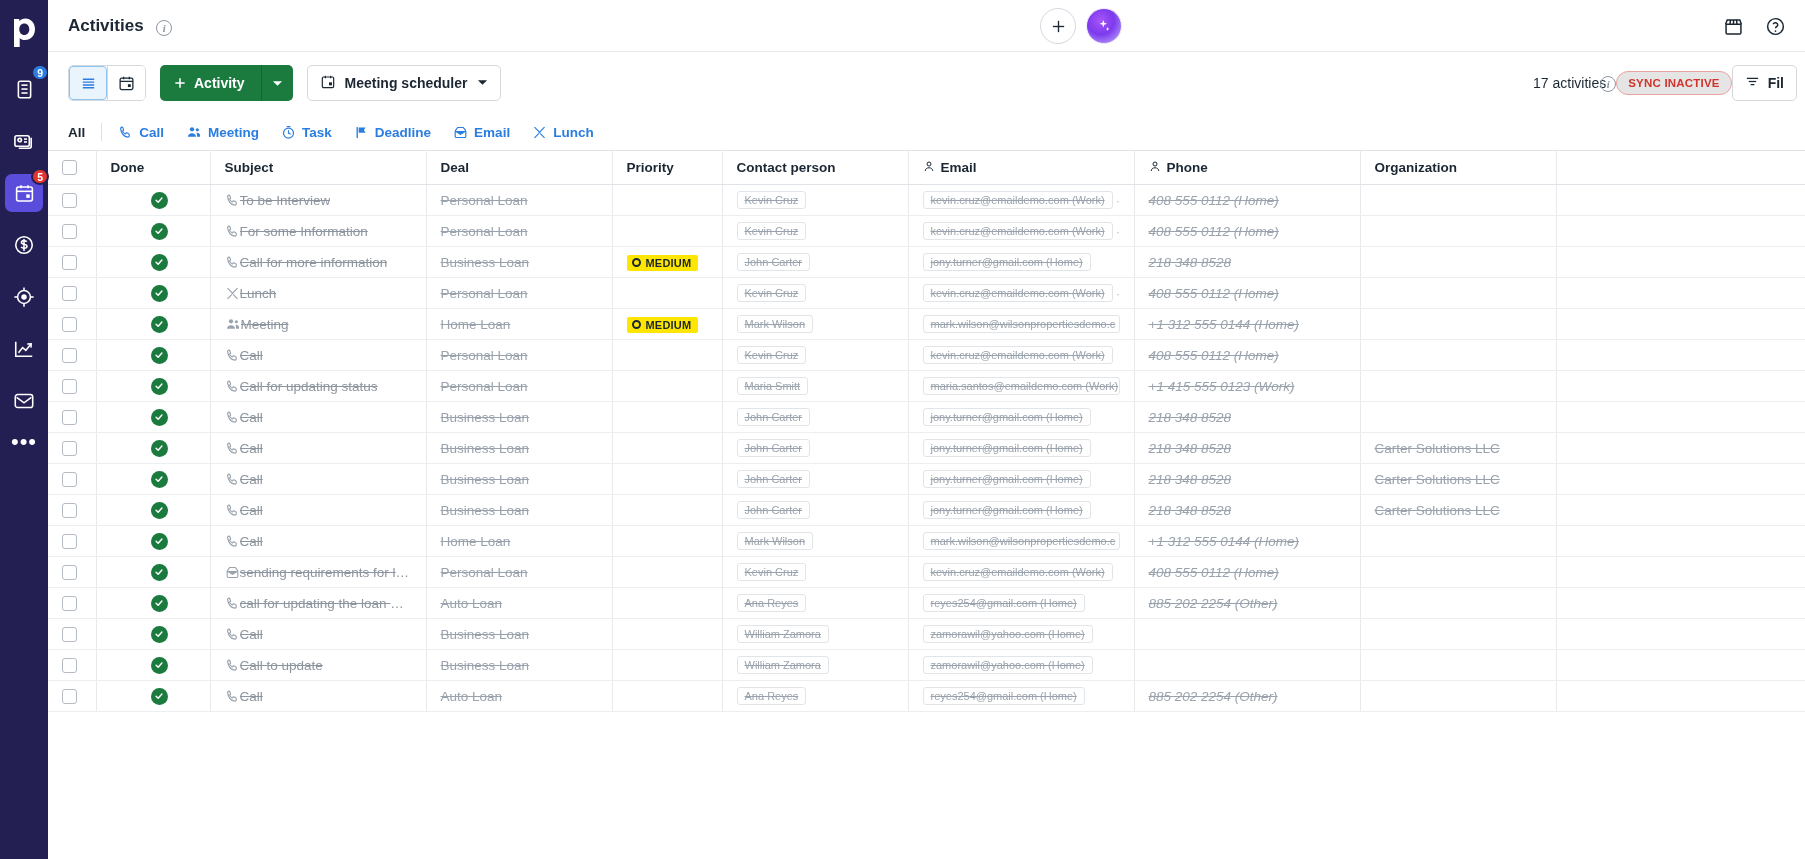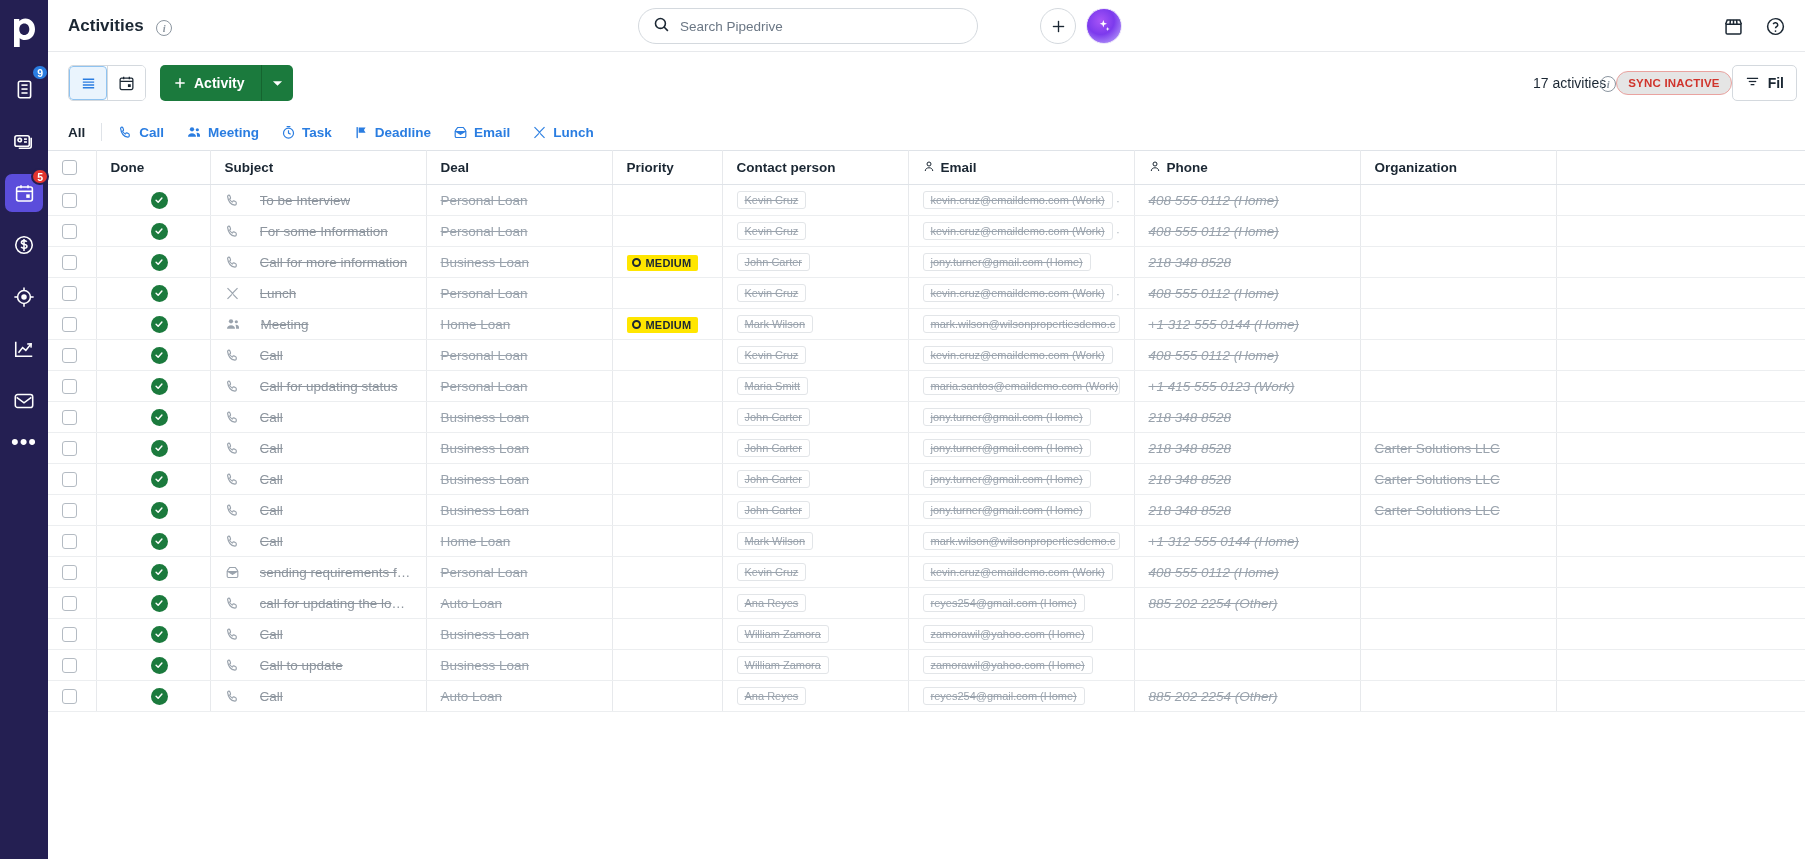--- a/index.html
+++ b/index.html
@@ -207,21 +207,21 @@
   }
   .done-dot {
     width: 17px; height: 17px; border-radius: 50%;
     background: #1b7a3d; display: flex; align-items: center; justify-content: center;
     margin-left: 40px;
   }
   .cell-strike {
     font-size: 13.5px; color: #9aa3ad; text-decoration: line-through;
     text-decoration-color: #9aa3ad;
   }
-  .subj-cell { display: flex; align-items: center; gap: 20px; }
+  .subj-cell { display: flex; align-items: center; gap: 0; }
   .subj-cell .ico { flex: 0 0 auto; display:flex; align-items:center; color:#9aa3ad; }
   .subj-text { font-size: 13.5px; color: #8d959e; text-decoration: line-through; overflow:hidden; text-overflow: ellipsis; }
   .prio-pill {
     display: inline-flex; align-items: center; gap: 5px;
     background: #ffe600; color: #1b2733;
     font-size: 11px; font-weight: 700; letter-spacing: .2px;
     padding: 2px 7px 2px 5px; border-radius: 2px;
   }
   .prio-pill .ring {
     width: 9px; height: 9px; border-radius: 50%;
@@ -335,29 +335,20 @@
   </div>
 
   <div class="main">
 
     <div class="topbar">
       <div class="page-title">
         <span>Activities</span>
         <span class="info-circle">i</span>
       </div>
 
-      <div class="search-wrap">
-        <span>
-          <svg width="17" height="17" viewBox="0 0 24 24" fill="none" stroke="#1b2733" stroke-width="2.2">
-              <circle cx="10.5" cy="10.5" r="7"></circle>
-              <line x1="15.6" y1="15.6" x2="21" y2="21"></line>
-            </svg>
-        </span>
-        <input class="search-input" value="" placeholder="Search Pipedrive" style="">
-      </div>
 
       <div class="round-btn plus-btn">
         <svg width="17" height="17" viewBox="0 0 24 24" stroke="#1b2733" stroke-width="1.9">
             <line x1="12" y1="4" x2="12" y2="20"></line>
             <line x1="4" y1="12" x2="20" y2="12"></line>
           </svg>
       </div>
 
       <div class="round-btn ai-btn">
         <svg width="16" height="16" viewBox="0 0 24 24" fill="#fff">
@@ -415,20 +406,36 @@
             </svg>
           <span>Activity</span>
         </div>
         <div class="activity-caret">
           <svg width="11" height="11" viewBox="0 0 12 12" fill="#fff">
               <path d="M1 3.5L6 8.5L11 3.5z"></path>
             </svg>
         </div>
       </div>
 
+      <div class="meeting-btn">
+        <span>
+          <svg width="16" height="16" viewBox="0 0 24 24" fill="none" stroke="#1b2733" stroke-width="1.8">
+              <rect x="3.5" y="4.5" width="17" height="16" rx="2"></rect>
+              <line x1="8" y1="2.5" x2="8" y2="6.5"></line>
+              <line x1="16" y1="2.5" x2="16" y2="6.5"></line>
+              <rect x="13.5" y="12.5" width="4.5" height="4.5" fill="#1b2733" stroke="none"></rect>
+            </svg>
+        </span>
+        <span>Meeting scheduler</span>
+        <span>
+          <svg width="11" height="11" viewBox="0 0 12 12" fill="#1b2733">
+              <path d="M1 3.5L6 8.5L11 3.5z"></path>
+            </svg>
+        </span>
+      </div>
 
       <div class="toolbar-right">
         <span class="act-count">17 activities</span>
         <span class="info-circle" style="margin-left:-6px;">i</span>
         <span class="sync-pill">SYNC INACTIVE</span>
         <span class="filter-btn">
           <span>
             <svg width="15" height="15" viewBox="0 0 24 24" stroke="#1b2733" stroke-width="2">
                 <line x1="3" y1="7" x2="21" y2="7"></line>
                 <line x1="6" y1="12" x2="18" y2="12"></line>

